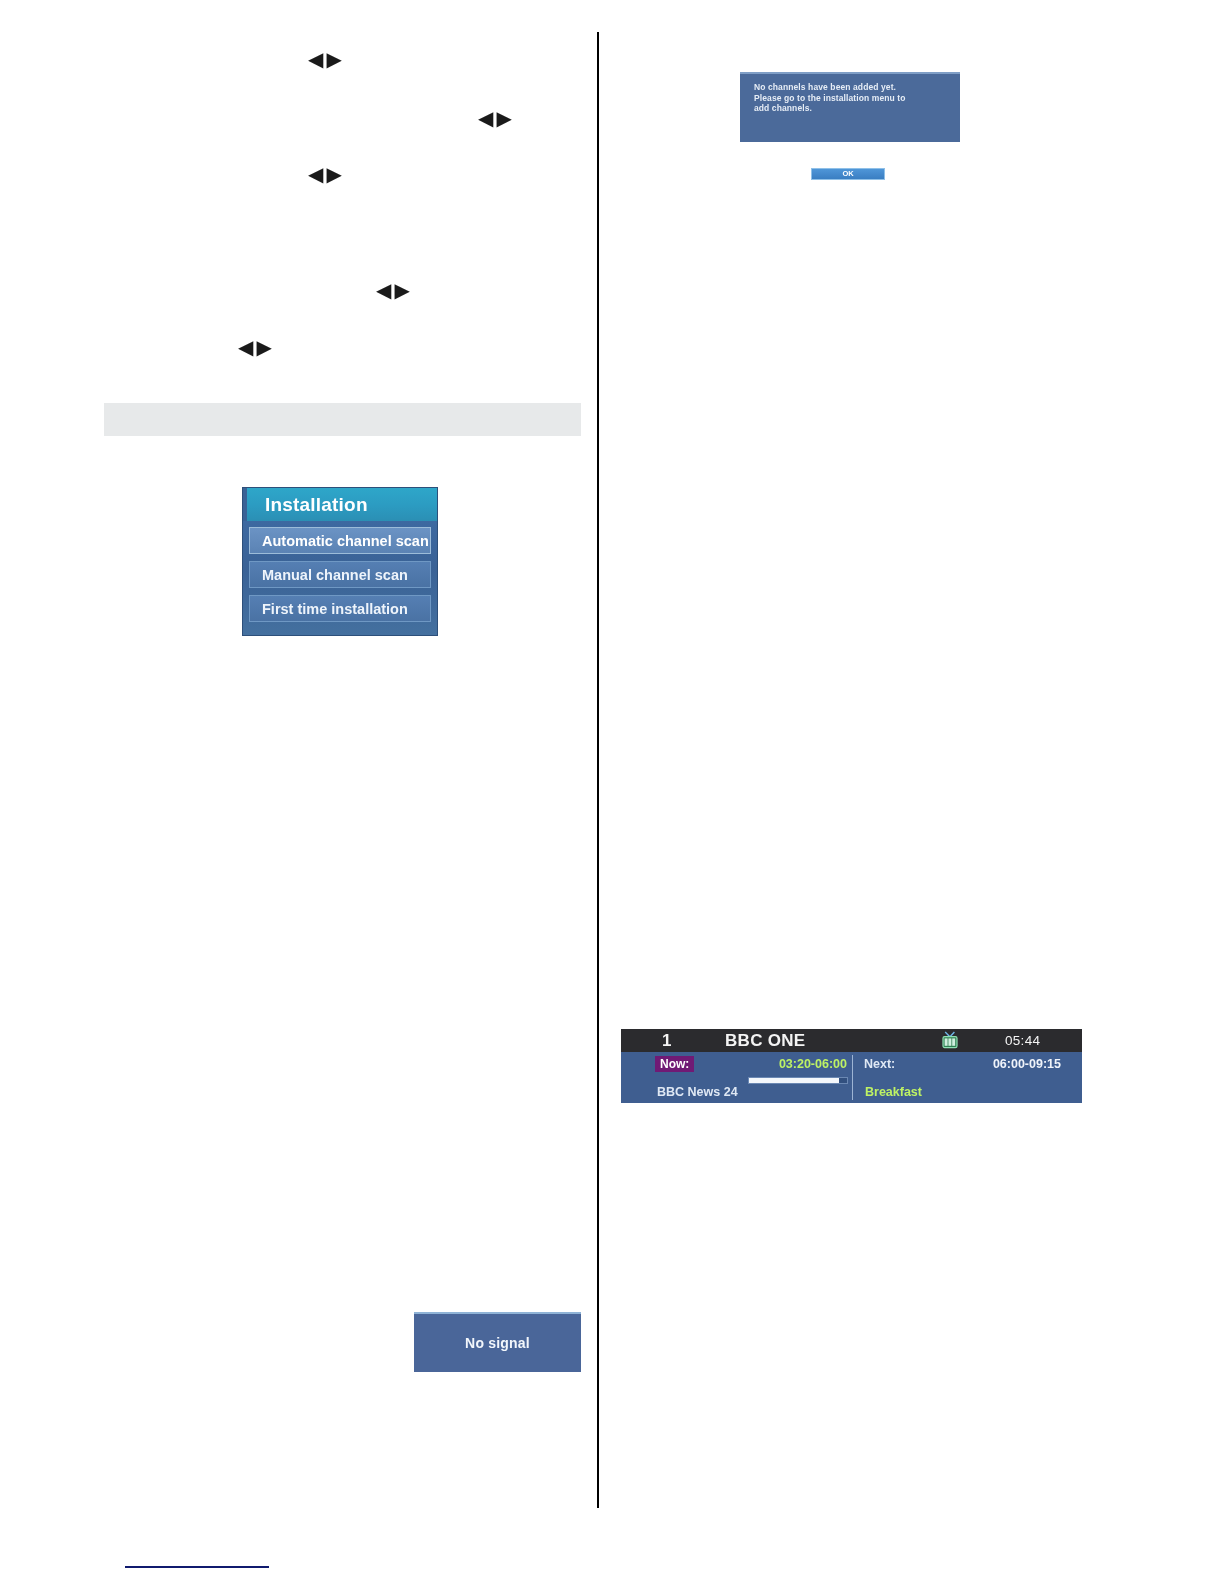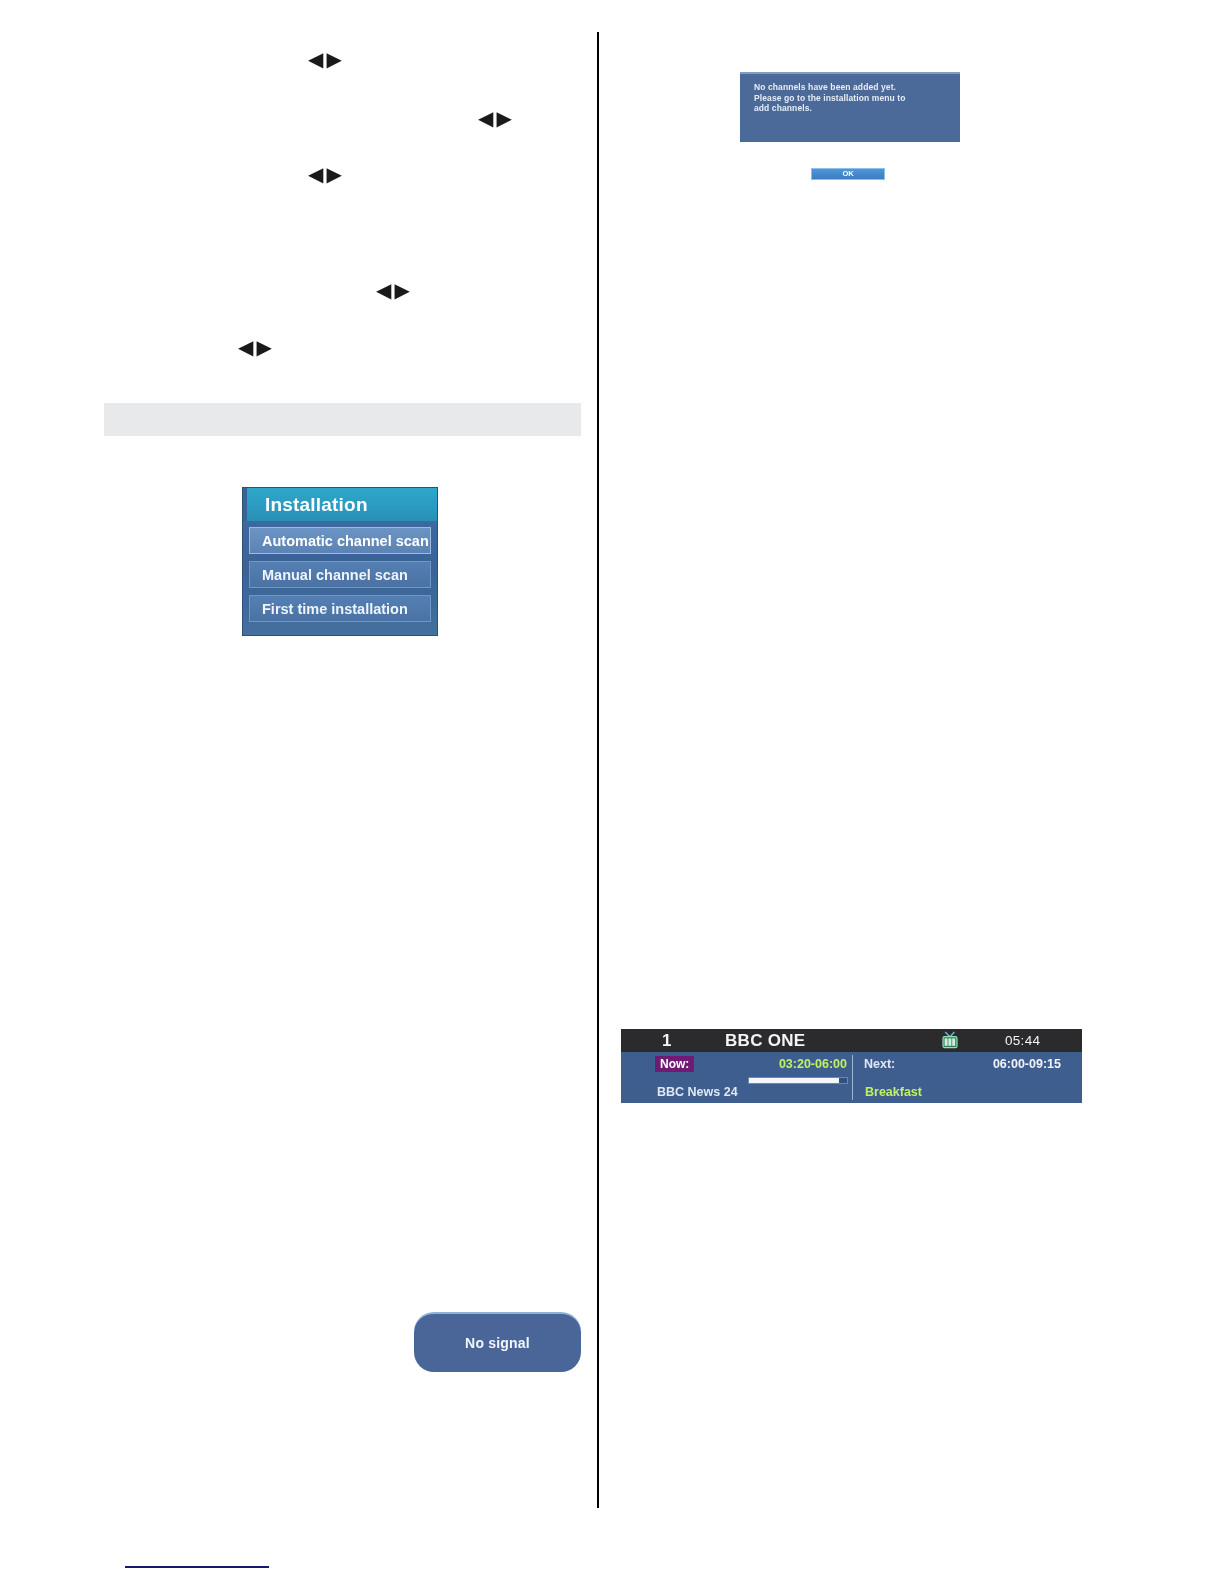--- a/index.html
+++ b/index.html
@@ -140,21 +140,20 @@
     left: 414px;
     top: 1312px;
     width: 167px;
     height: 60px;
     background: #4a6699;
     border-top: 2px solid #8fb3d6;
     box-sizing: border-box;
     display: flex;
     align-items: center;
     justify-content: center;
-    border-radius: 20px;
   }
   .osd-nosignal span {
     color: #f2f6fb;
     font-size: 14px;
     font-weight: bold;
     letter-spacing: 0.2px;
   }
 
   
   .osd-banner {

